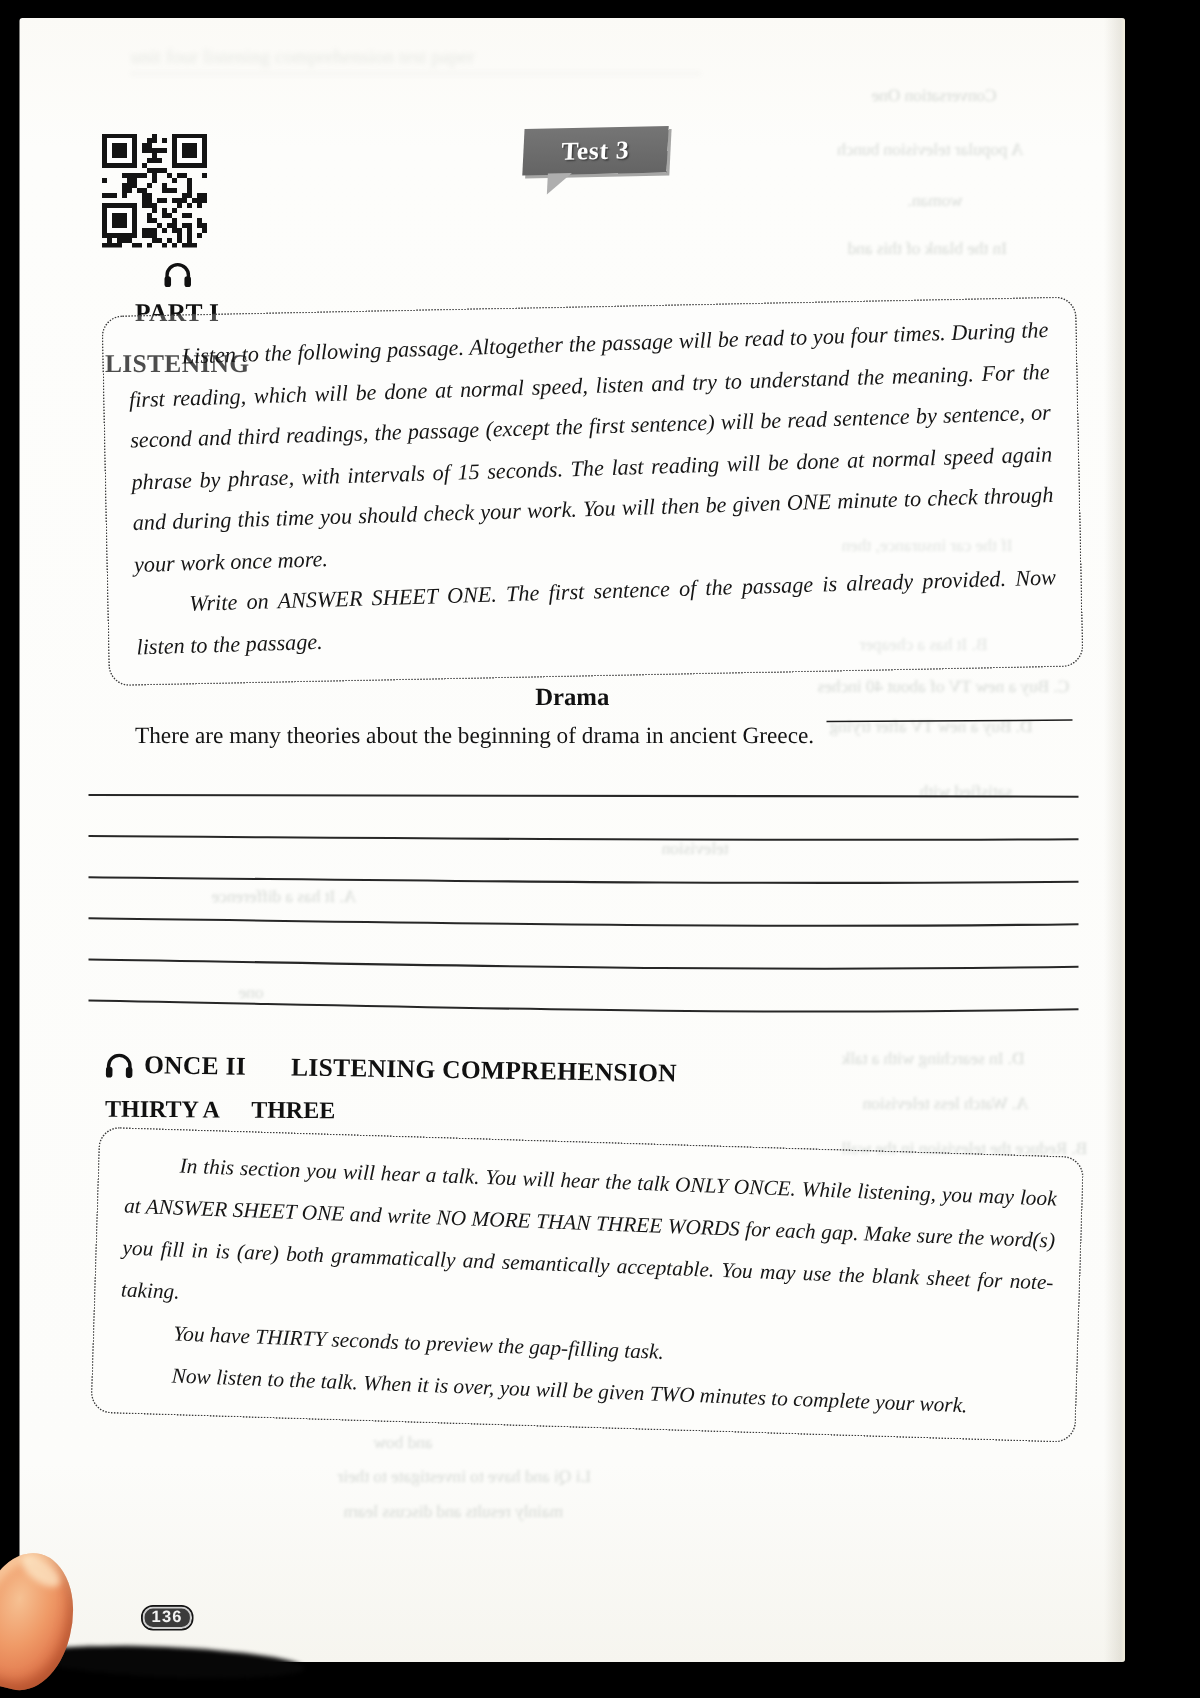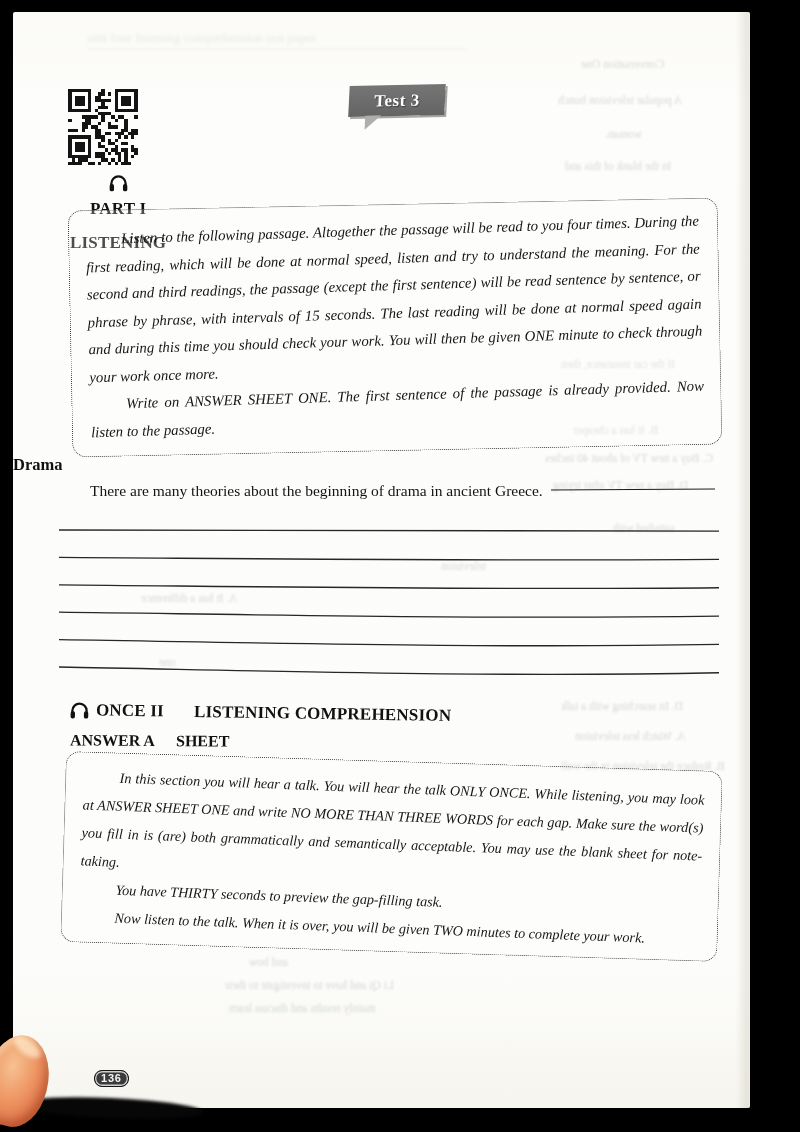--- a/index.html
+++ b/index.html
@@ -68,25 +68,25 @@
   .inst-box p{
     margin:0;font-style:italic;color:#161616;text-align:justify;
     text-indent:36px;
   }
   .box1{left:57px;top:192px;width:650px;height:247px;transform:rotate(-1.15deg);}
   .box1 p{font-size:14.8px;line-height:27.5px;}
   .box2{left:50px;top:749px;width:657px;height:191px;transform:rotate(1.75deg);}
   .box2 p{font-size:14.2px;line-height:28px;}
   
   .passage-title{
-    position:absolute;left:0;top:443px;width:737px;text-align:left;
+    position:absolute;left:0;top:443px;width:737px;text-align:center;
     font-weight:bold;font-size:16.5px;color:#111;
   }
   .sentence-row{
-    position:absolute;left:45px;top:470px;width:657px;display:flex;align-items:center;
+    position:absolute;left:45px;top:470px;width:657px;display:flex;align-items:flex-start;
     font-size:15.5px;color:#141414;
   }
   .sentence-row .txt{text-indent:32px;white-space:nowrap;}
   .fill-line{flex:1;border-bottom:1.7px solid #1d1d1d;margin-left:8px;transform:translateY(-2px) rotate(-.3deg);}
   .writing-lines{position:absolute;left:40px;top:504px;width:672px;height:172px;}
   .writing-lines path{stroke:#272727;stroke-width:1.35;fill:none;}
   
   .page-badge{
     position:absolute;left:81px;top:1058px;background:#3b3b3b;color:#f3f3f3;
     border:1px solid #141414;border-radius:8px;padding:1px 6px 2px 6px;
@@ -324,23 +324,23 @@
           <path d="M2.5 15 L2.5 9 A7.5 7.5 0 0 1 17.5 9 L17.5 15" fill="none" stroke="#111" stroke-width="2.4"></path>
           <rect x="0.7" y="9.6" width="4.6" height="7.6" rx="2" fill="#111"></rect>
           <rect x="14.7" y="9.6" width="4.6" height="7.6" rx="2" fill="#111"></rect>
         </svg>
     </span>
     <span>ONCE II</span>
     <span class="gap"></span>
     <span>LISTENING COMPREHENSION</span>
   </div>
   <div class="section-heading" style="left:57px;top:720px;transform:rotate(0.4deg);">
-    <span>ANSWER A</span>
+    <span>THIRTY A</span>
     <span class="gap"></span>
-    <span>SHEET</span>
+    <span>THREE</span>
   </div>
 
   <div class="inst-box box2">
     <div style="transform:rotate(0.4deg);">
       <p>In this section you will hear a talk. You will hear the talk ONLY ONCE. While listening, you may look at ANSWER SHEET ONE and write NO MORE THAN THREE WORDS for each gap. Make sure the word(s) you fill in is (are) both grammatically and semantically acceptable. You may use the blank sheet for note-taking.</p>
       <p>You have THIRTY seconds to preview the gap-filling task.</p>
       <p>Now listen to the talk. When it is over, you will be given TWO minutes to complete your work.</p>
     </div>
   </div>
 

